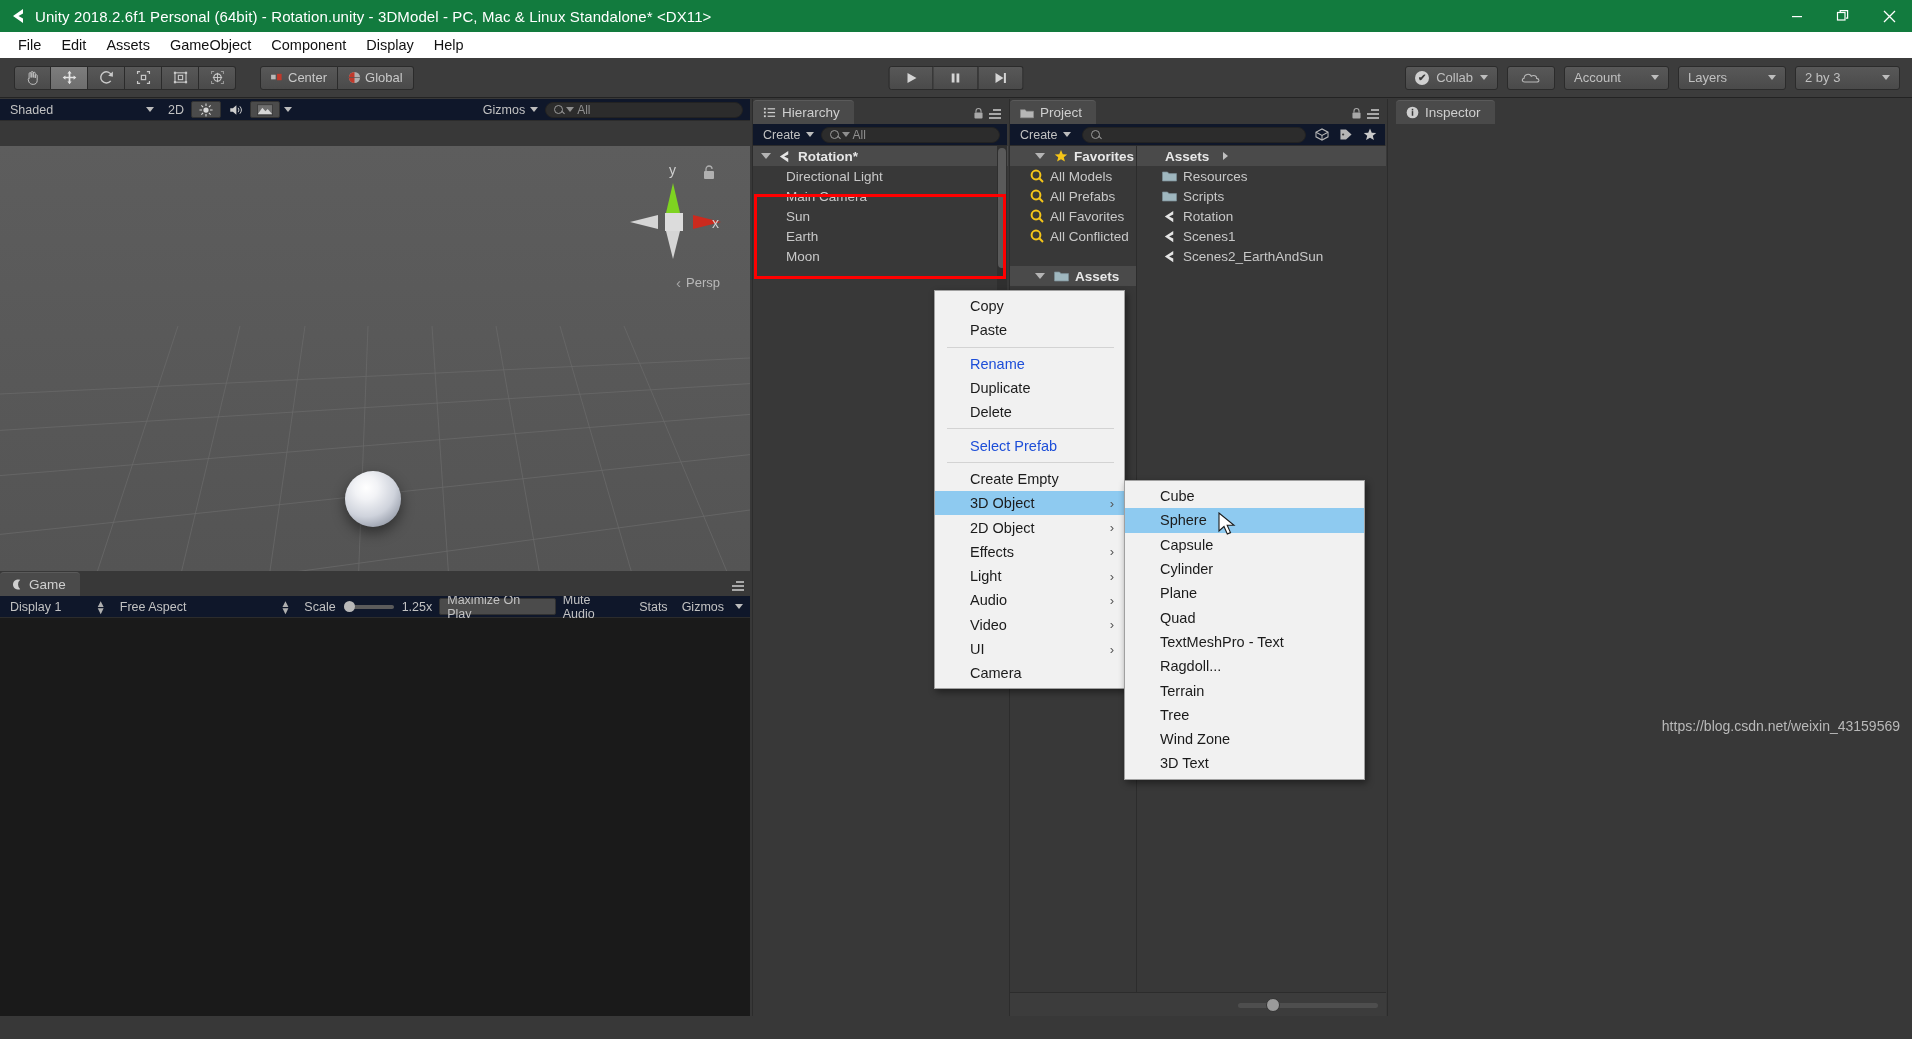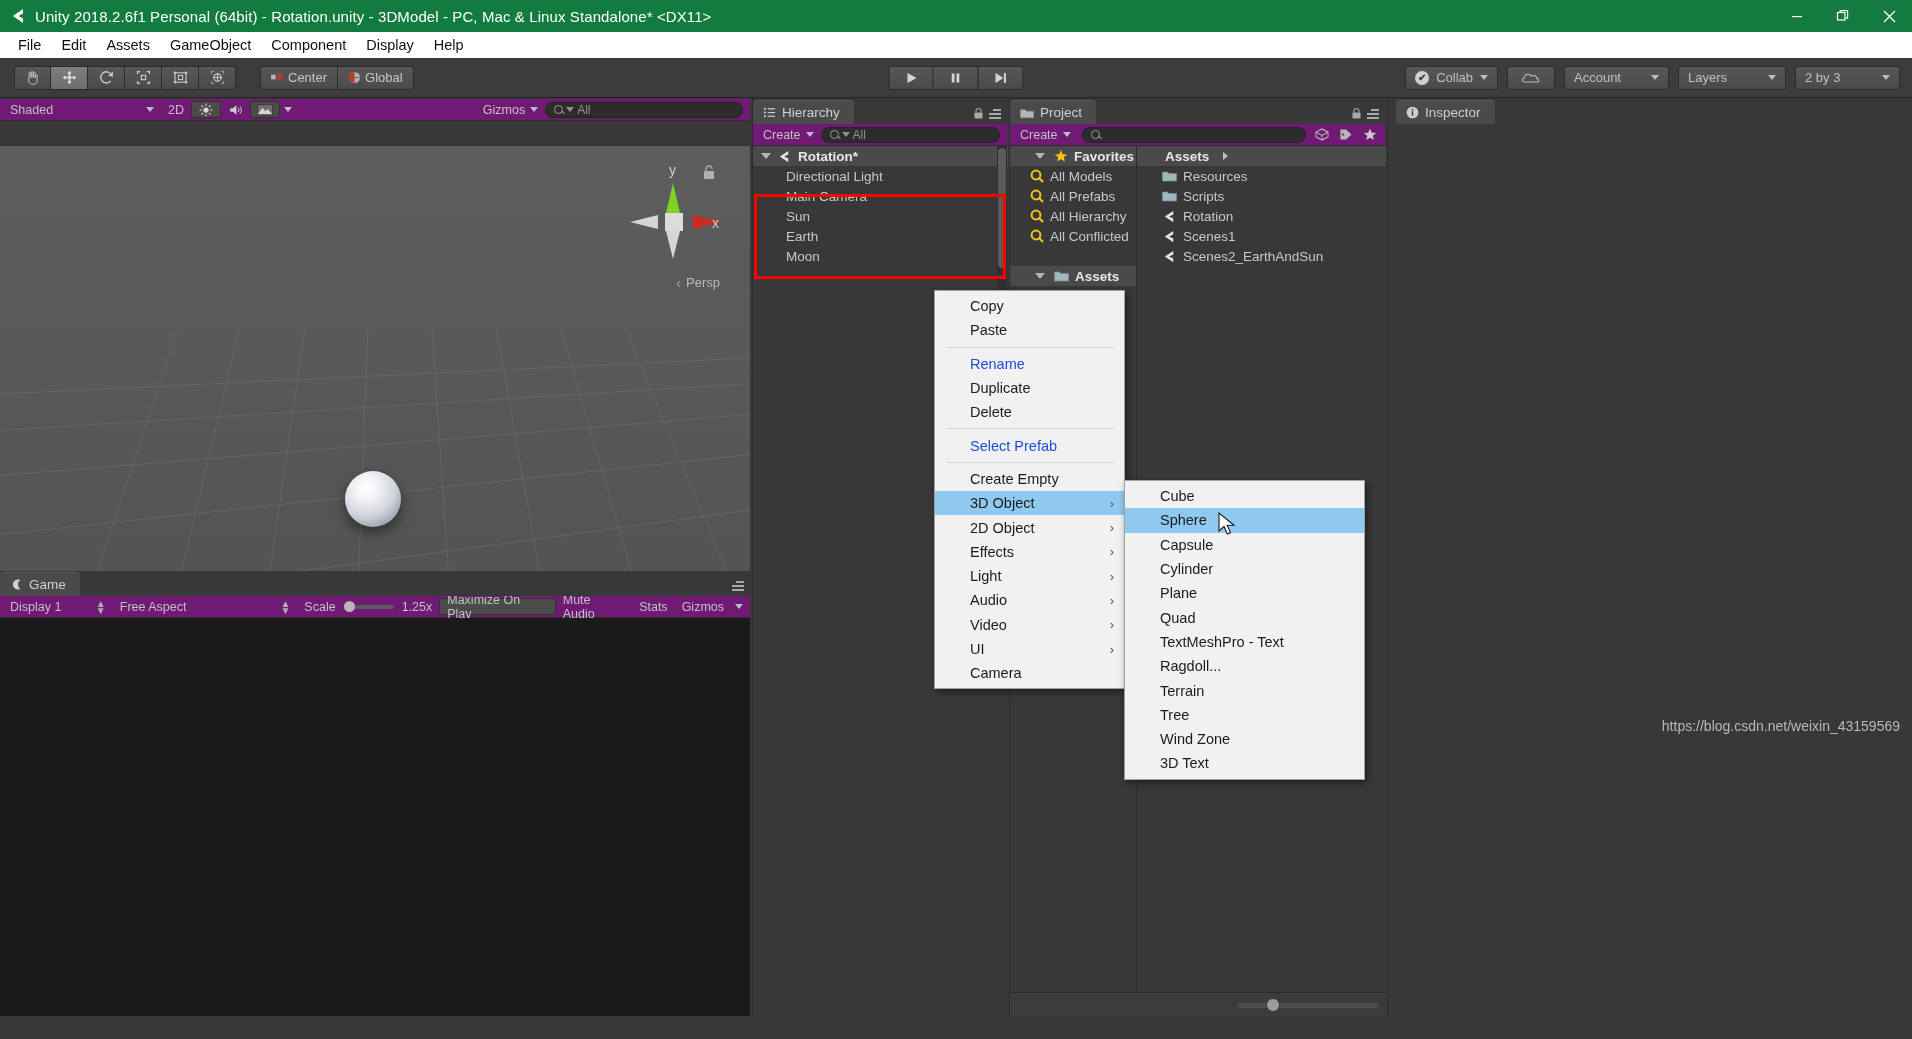--- a/index.html
+++ b/index.html
@@ -95,21 +95,21 @@
   }
   .tab-icons { position:absolute; right:6px; bottom:5px; display:flex; align-items:center; gap:6px; }
   .lock-ico { width:9px; height:11px; }
   .hamb {
     display:flex; flex-direction:column; gap:2px; align-items:flex-end;
   }
   .hamb i { display:block; width:12px; height:2px; background:#a8a8a8; }
   .hamb i:first-child { width:8px; }
 
   .panel-toolbar {
-    height:22px; background:#701a75; border-bottom:1px solid #2c2c2c;
+    height:22px; background:#0f172a; border-bottom:1px solid #2c2c2c;
     display:flex; align-items:center; gap:0px; padding:0 3px;
   }
   .pt-btn {
     height:17px; display:flex; align-items:center; gap:5px; padding:0 7px;
     color:#c2c2c2; font-size:12.5px; border-radius:2px;
   }
   .pt-btn.bg { background:#4b4b4b; border:1px solid #313131; }
   .search-box {
     height:16px; background:#2c2c2c; border:1px solid #222; border-radius:8px;
     display:flex; align-items:center; padding:0 8px; gap:3px; color:#8f8f8f; font-size:12px;
@@ -613,21 +613,21 @@
           <circle cx="6" cy="6" r="4.4" fill="none" stroke="#f5c518" stroke-width="2"></circle>
           <path d="M9.3 9.3 L13 13" stroke="#f5c518" stroke-width="2"></path>
         </svg>
         <span>All Prefabs</span>
       </div>
       <div class="prow" style="padding-left:20px">
         <svg class="qmag" viewBox="0 0 14 14">
           <circle cx="6" cy="6" r="4.4" fill="none" stroke="#f5c518" stroke-width="2"></circle>
           <path d="M9.3 9.3 L13 13" stroke="#f5c518" stroke-width="2"></path>
         </svg>
-        <span style="overflow:hidden;white-space:nowrap">All Hierarchy</span>
+        <span style="overflow:hidden;white-space:nowrap">All Favorites</span>
       </div>
       <div class="prow" style="padding-left:20px">
         <svg class="qmag" viewBox="0 0 14 14">
           <circle cx="6" cy="6" r="4.4" fill="none" stroke="#f5c518" stroke-width="2"></circle>
           <path d="M9.3 9.3 L13 13" stroke="#f5c518" stroke-width="2"></path>
         </svg>
         <span style="overflow:hidden;white-space:nowrap">All Conflicted</span>
       </div>
       <div style="height:20px"></div>
       <div class="prow hdr">

